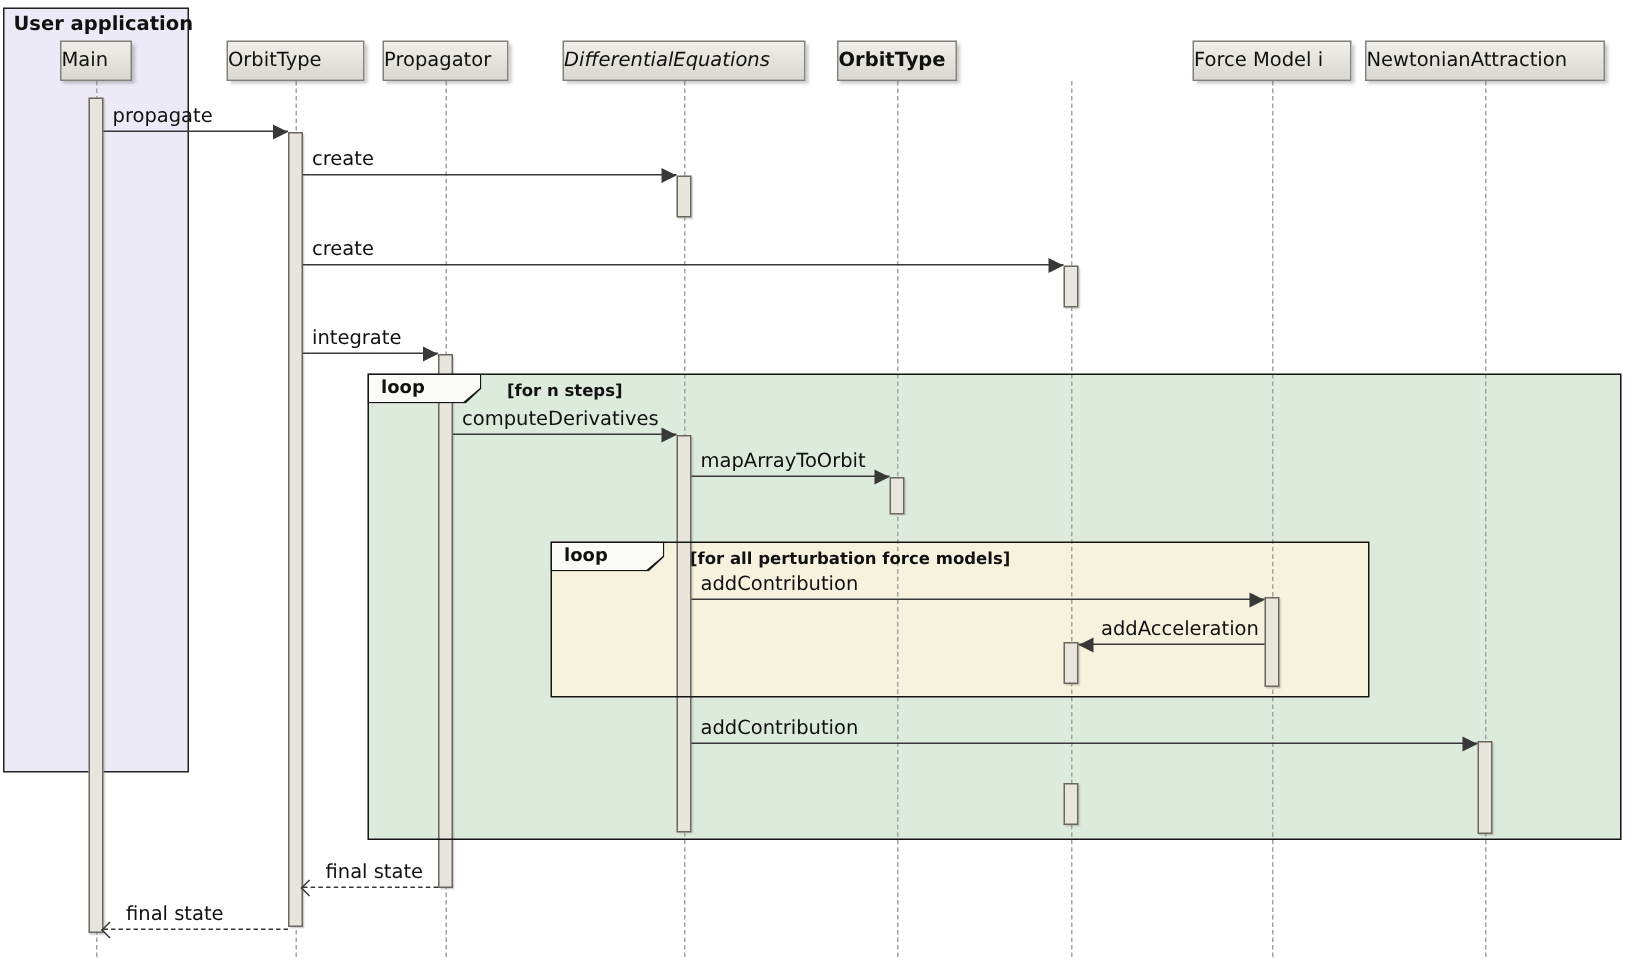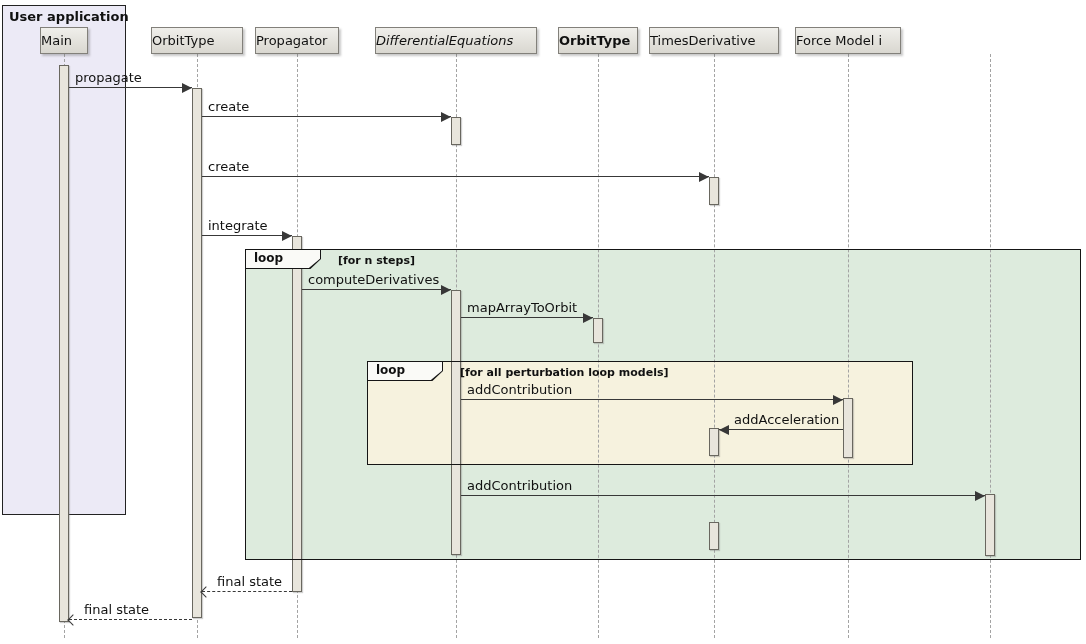--- a/index.html
+++ b/index.html
@@ -143,38 +143,38 @@
       <div class="loop-tab-fill"></div>
       <span class="loop-tab-text">loop</span>
     </div>
     <span class="loop-guard" style="left:92px;">[for n steps]</span>
   </div>
   <div class="loop-border" style="left:367px;top:361px;width:546px;height:104px;">
     <div class="loop-tab">
       <div class="loop-tab-fill"></div>
       <span class="loop-tab-text">loop</span>
     </div>
-    <span class="loop-guard" style="left:92px;">[for all perturbation loop models]</span>
+    <span class="loop-guard" style="left:92px;">[for all perturbation force models]</span>
   </div>
 
   <div class="participant" style="left:40px;width:48px;">
     <span class="p-label">Main</span>
   </div>
   <div class="participant" style="left:151px;width:92px;">
     <span class="p-label">OrbitType</span>
   </div>
   <div class="participant" style="left:255px;width:84px;">
     <span class="p-label">Propagator</span>
   </div>
   <div class="participant" style="left:375px;width:162px;font-style:italic;">
     <span class="p-label">DifferentialEquations</span>
   </div>
   <div class="participant" style="left:558px;width:80px;font-weight:bold;">
     <span class="p-label">OrbitType</span>
   </div>
-  <div class="participant" style="left:649px;width:130px;">
-    <span class="p-label">TimesDerivative</span>
-  </div>
   <div class="participant" style="left:795px;width:106px;">
     <span class="p-label">Force Model i</span>
+  </div>
+  <div class="participant" style="left:910px;width:160px;">
+    <span class="p-label">NewtonianAttraction</span>
   </div>
 
 </div>
 
 </body></html>

